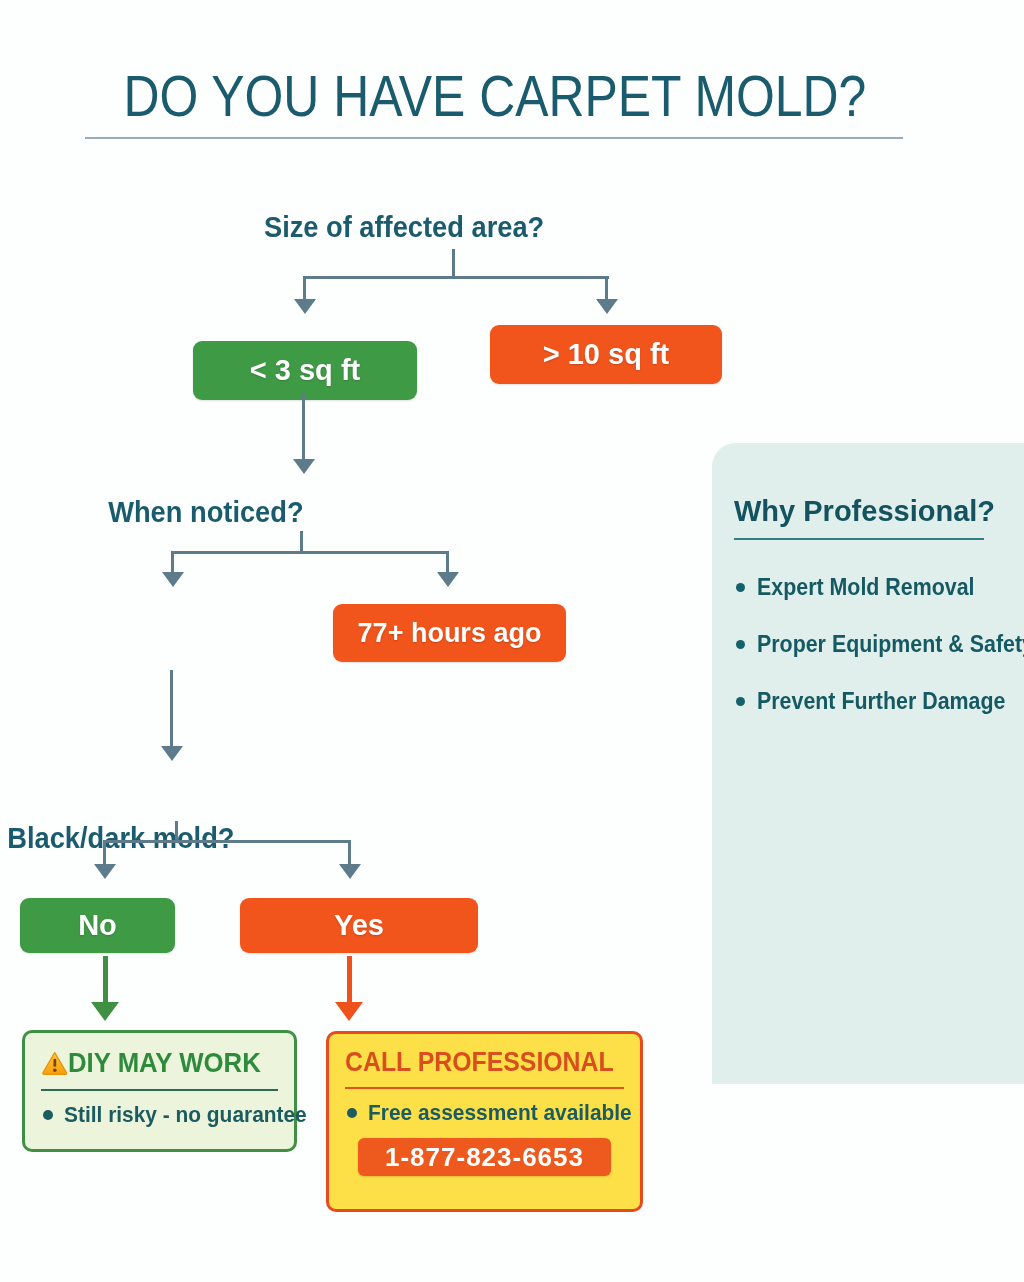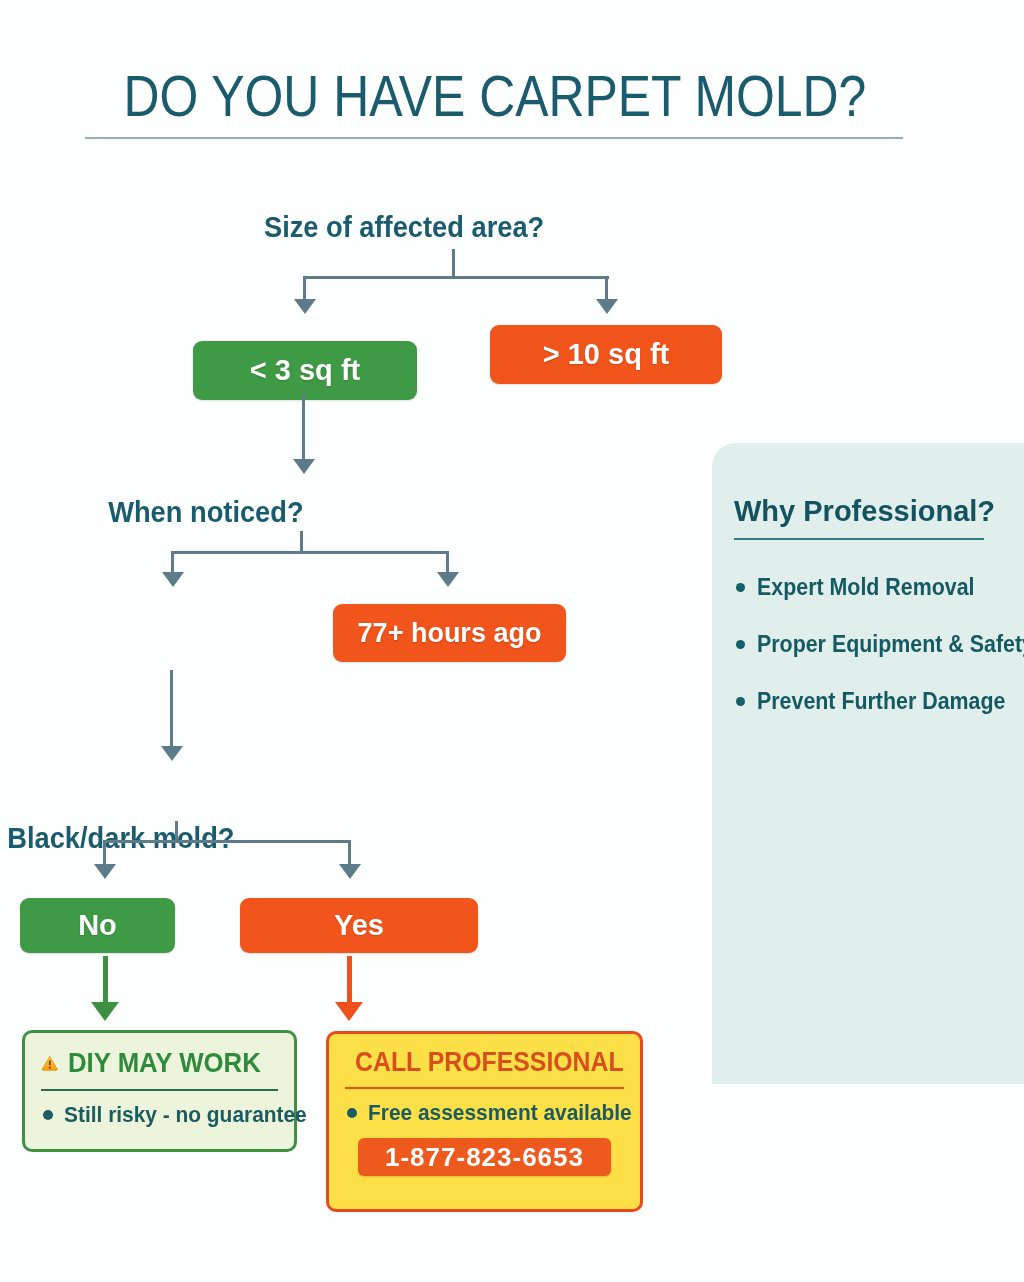--- a/index.html
+++ b/index.html
@@ -30,21 +30,21 @@
   .node{position:absolute;border-radius:9px;color:#fff;font-weight:bold;
         display:flex;align-items:center;justify-content:center;
         text-shadow:0 1px 2px rgba(0,0,0,0.18);box-shadow:0 1px 2px rgba(0,0,0,0.12);}
   .node.green{background:#3f9a46;}
   .node.orange{background:#f1551c;}
 
   
   .card{position:absolute;border-radius:10px;box-sizing:border-box;}
   .card.diy{left:22px;top:1030px;width:275px;height:122px;background:#ecf5dc;border:3px solid #3f9043;}
   .card.pro{left:326px;top:1031px;width:317px;height:181px;background:#fde047;border:3px solid #e8491d;}
-  .card-head{display:flex;align-items:center;gap:10px;margin:12px 16px 0 16px;}
+  .card-head{display:flex;align-items:center;gap:0;margin:12px 16px 0 16px;}
   .card-title{font-weight:bold;white-space:nowrap;display:inline-block;transform:scaleX(0.92);transform-origin:left;}
   .card.diy .card-title{font-size:28px;color:#2e8b3c;}
   .card.pro .card-title{font-size:27px;color:#d94e1f;}
   .card-divider{height:2px;margin:8px 16px 0 16px;}
   .card.diy .card-divider{background:#2a6b52;}
   .card.pro .card-divider{background:#e35318;}
   .bullet-row{display:flex;align-items:center;gap:11px;margin:11px 16px 0 18px;}
   .dot{width:10px;height:10px;border-radius:50%;background:#1c5b60;flex:0 0 auto;}
   .bullet-text{font-size:22px;font-weight:bold;color:#1c5b60;white-space:nowrap;
                display:inline-block;transform:scaleX(0.95);transform-origin:left;}

